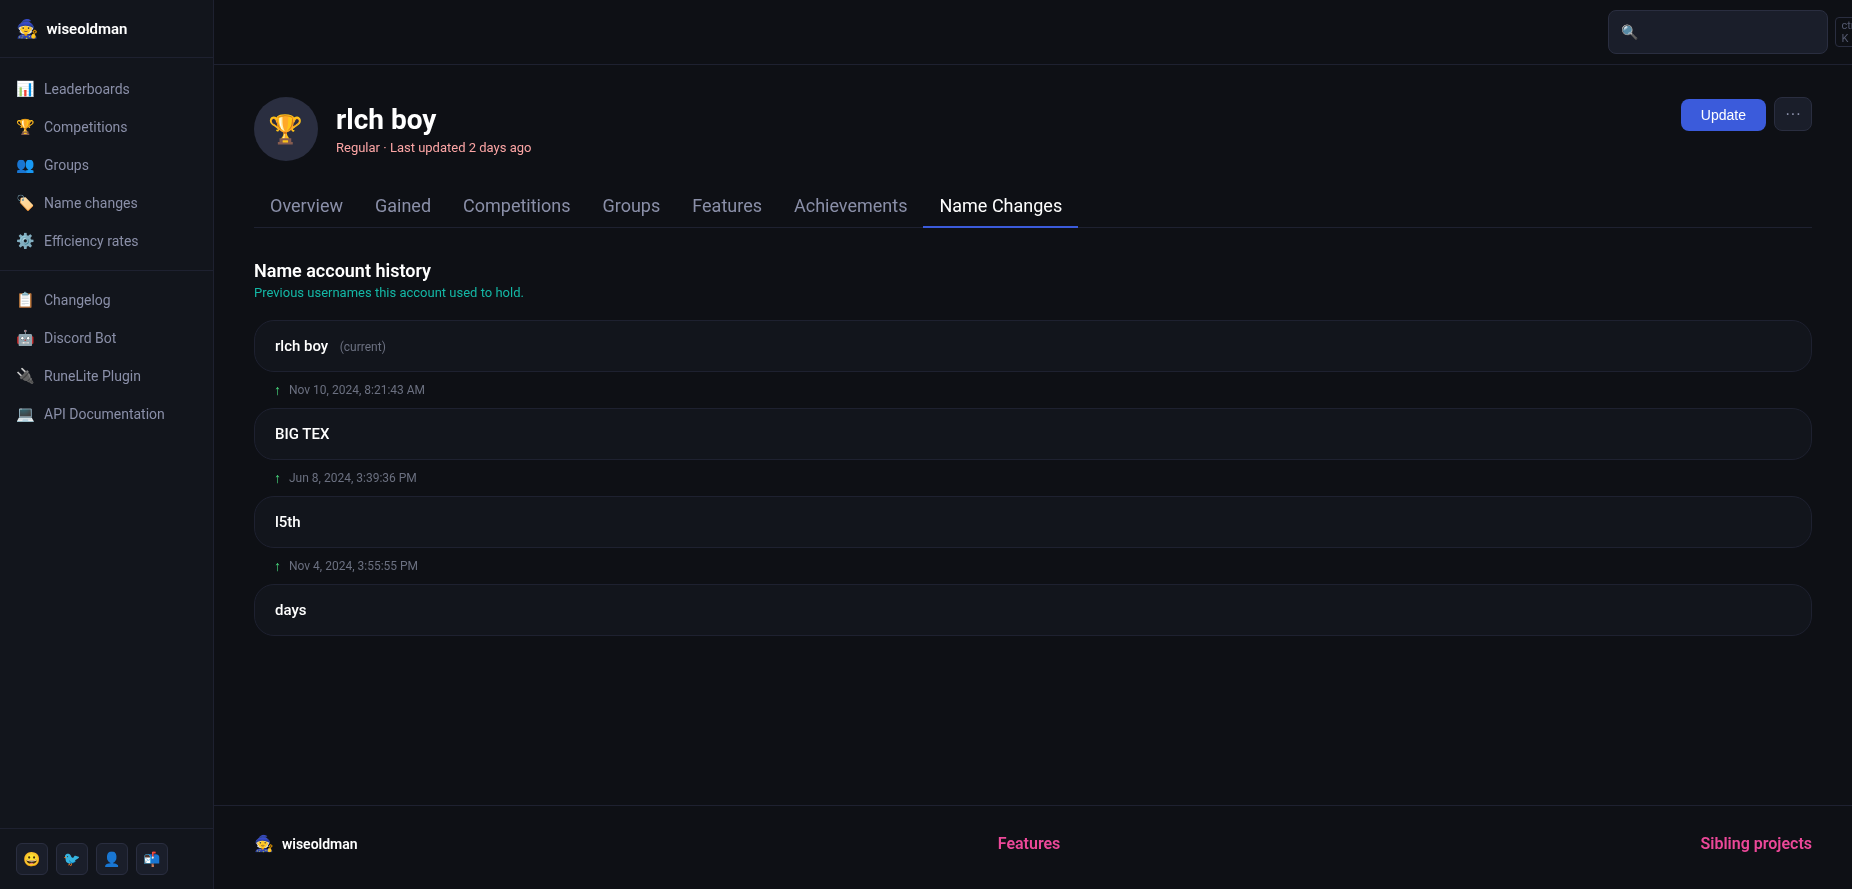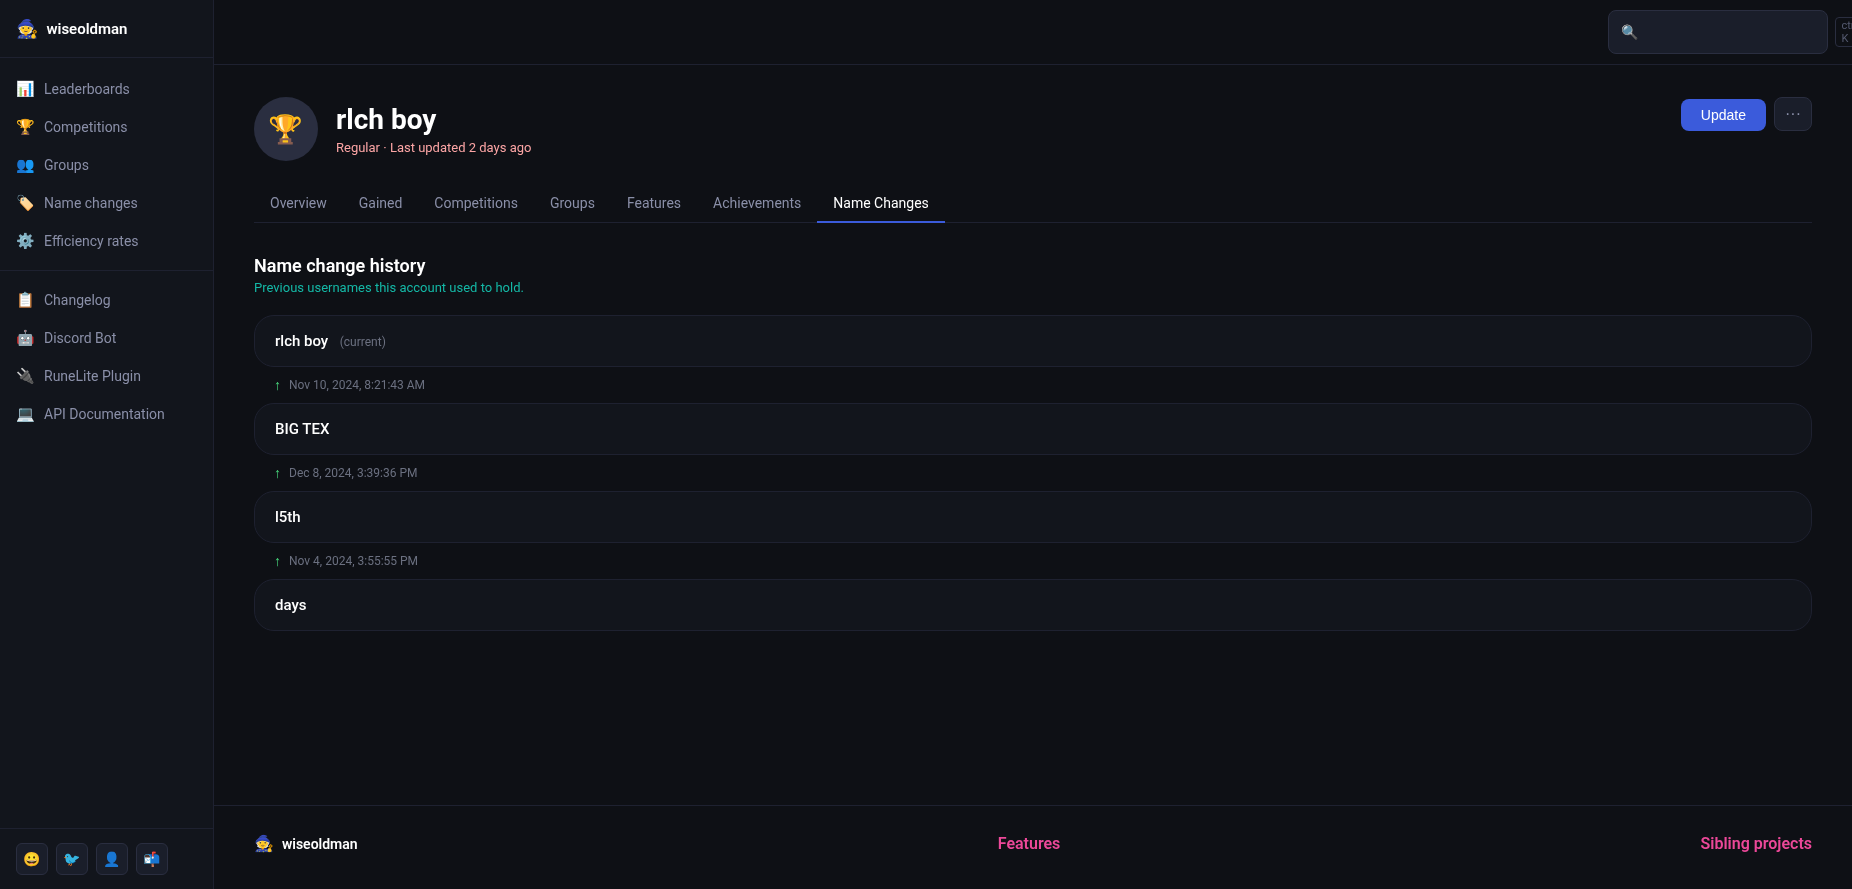--- a/index.html
+++ b/index.html
@@ -214,21 +214,21 @@
       display: flex;
       gap: 0;
       border-bottom: 1px solid #1e2130;
       margin: 0 40px;
     }
 
     .tab {
       padding: 10px 16px;
       color: #8a8fa8;
       cursor: pointer;
-      font-size: 14px;
+      font-size: 18px;
       border-bottom: 2px solid transparent;
       margin-bottom: -1px;
       text-align: right;
     }
     .tab.active {
       color: #fff;
       border-bottom: 2px solid #3b5bdb;
     }
 
     
@@ -401,40 +401,40 @@
     <div class="tab">Overview</div>
     <div class="tab">Gained</div>
     <div class="tab">Competitions</div>
     <div class="tab">Groups</div>
     <div class="tab">Features</div>
     <div class="tab">Achievements</div>
     <div class="tab active">Name Changes</div>
   </div>
 
   <div class="content">
-    <h2 class="section-title">Name change history</h2>
+    <h2 class="section-title">Name account history</h2>
     <p class="section-sub">Previous usernames this account used to hold.</p>
 
     <div class="name-card">
       <span class="name-card-text">rlch boy</span>
       <span class="name-card-badge">(current)</span>
     </div>
 
     <div class="change-arrow">
       <span class="arrow-up">↑</span>
       <span>Nov 10, 2024, 8:21:43 AM</span>
     </div>
 
     <div class="name-card">
       <span class="name-card-text">BIG TEX</span>
     </div>
 
     <div class="change-arrow">
       <span class="arrow-up">↑</span>
-      <span>Dec 8, 2024, 3:39:36 PM</span>
+      <span>Jun 8, 2024, 3:39:36 PM</span>
     </div>
 
     <div class="name-card">
       <span class="name-card-text">l5th</span>
     </div>
 
     <div class="change-arrow">
       <span class="arrow-up">↑</span>
       <span>Nov 4, 2024, 3:55:55 PM</span>
     </div>

